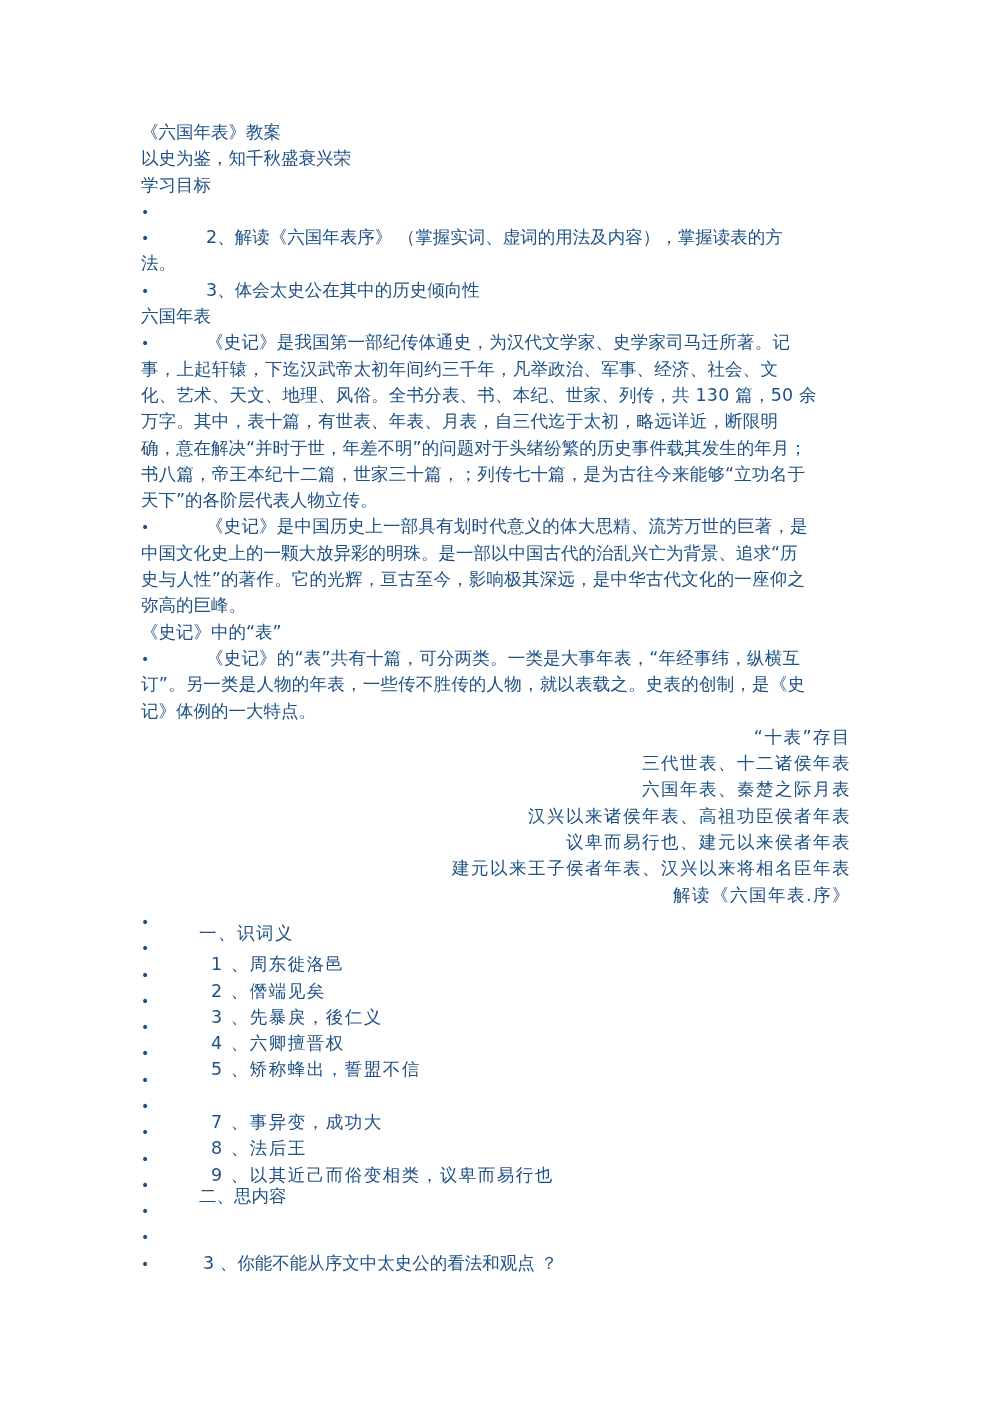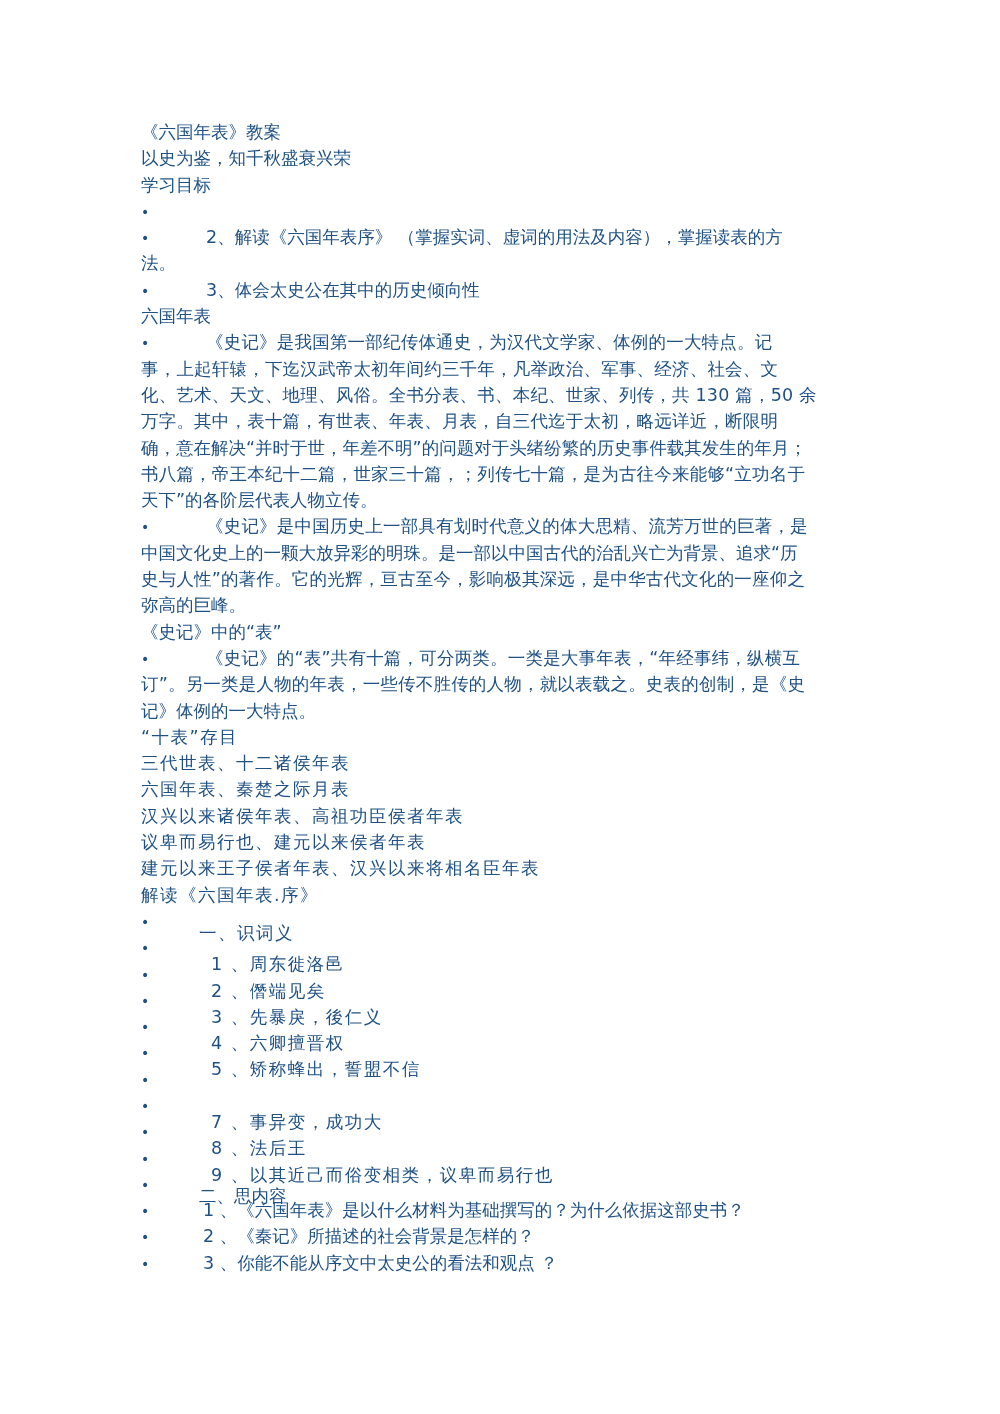--- a/index.html
+++ b/index.html
@@ -8,21 +8,21 @@
     position: absolute; left: 141px; top: 119px; width: 710px;
     font-family: "DejaVu Sans", "Liberation Sans", sans-serif;
     color: #1f5184; font-size: 17.5px; line-height: 26.3px;
   }
   .line { height: 26.3px; white-space: nowrap; position: relative; }
   .bullet { display: inline-block; width: 10px; font-size: 14px; }
   .b-text { position: absolute; left: 65px; top: 0; }
   .b-text2 { position: absolute; left: 58px; top: 0; margin-top: 12px; }
   .b-text3 { position: absolute; left: 70px; top: 17px; }
   .b-text4 { position: absolute; left: 62px; top: 0; }
-  .wide { letter-spacing: 1.5px; }
+  .wide { letter-spacing: 1.5px; text-align: right; }
   .just { letter-spacing: 0.2px; }
 </style>
 </head>
 <body>
 
 <div class="page">
 
   <div class="line">《六国年表》教案</div>
   <div class="line">以史为鉴，知千秋盛衰兴荣</div>
 
@@ -36,21 +36,21 @@
   </div>
   <div class="line">法。</div>
   <div class="line">
     <span class="bullet">•</span>
     <span class="b-text">3、体会太史公在其中的历史倾向性</span>
   </div>
 
   <div class="line">六国年表</div>
   <div class="line">
     <span class="bullet">•</span>
-    <span class="b-text just">《史记》是我国第一部纪传体通史，为汉代文学家、体例的一大特点。记</span>
+    <span class="b-text just">《史记》是我国第一部纪传体通史，为汉代文学家、史学家司马迁所著。记</span>
   </div>
   <div class="line just">事，上起轩辕，下迄汉武帝太初年间约三千年，凡举政治、军事、经济、社会、文</div>
   <div class="line just">化、艺术、天文、地理、风俗。全书分表、书、本纪、世家、列传，共 130 篇，50 余</div>
   <div class="line just">万字。其中，表十篇，有世表、年表、月表，自三代迄于太初，略远详近，断限明</div>
   <div class="line">确，意在解决“并时于世，年差不明”的问题对于头绪纷繁的历史事件载其发生的年月；</div>
   <div class="line just">书八篇，帝王本纪十二篇，世家三十篇，；列传七十篇，是为古往今来能够“立功名于</div>
   <div class="line">天下”的各阶层代表人物立传。</div>
 
   <div class="line">
     <span class="bullet">•</span>
@@ -115,24 +115,22 @@
     <span class="bullet">•</span>
     <span class="b-text3 wide">9 、以其近己而俗变相类，议卑而易行也</span>
   </div>
 
   <div class="line">
     <span class="bullet">•</span>
     <span class="b-text2">二、思内容</span>
   </div>
   <div class="line">
     <span class="bullet">•</span>
-    <span class="b-text4">1 、《六国年表》是以什么材料为基础撰写的？为什么依据这部史书？</span>
   </div>
   <div class="line">
     <span class="bullet">•</span>
-    <span class="b-text4">2 、《秦记》所描述的社会背景是怎样的？</span>
   </div>
   <div class="line">
     <span class="bullet">•</span>
     <span class="b-text4">3 、你能不能从序文中太史公的看法和观点 ？</span>
   </div>
 
 </div>
 
 </body></html>

